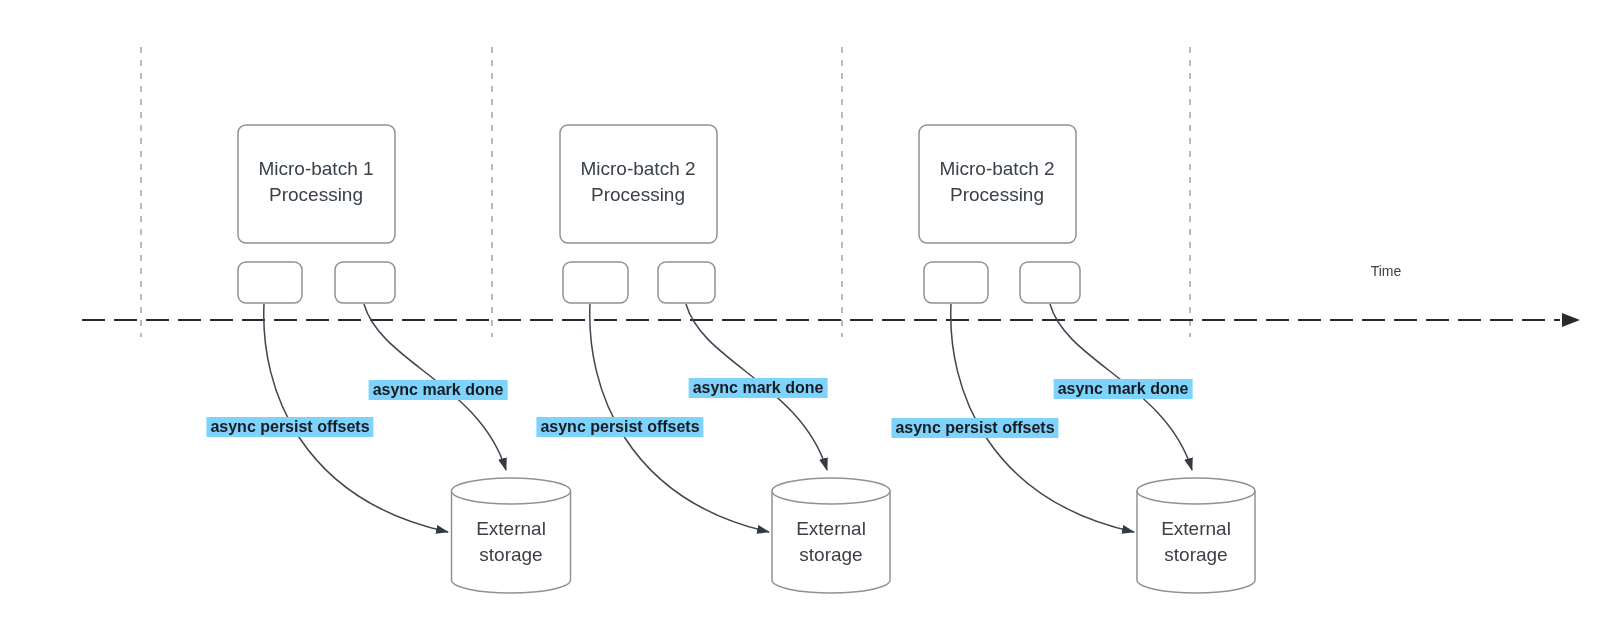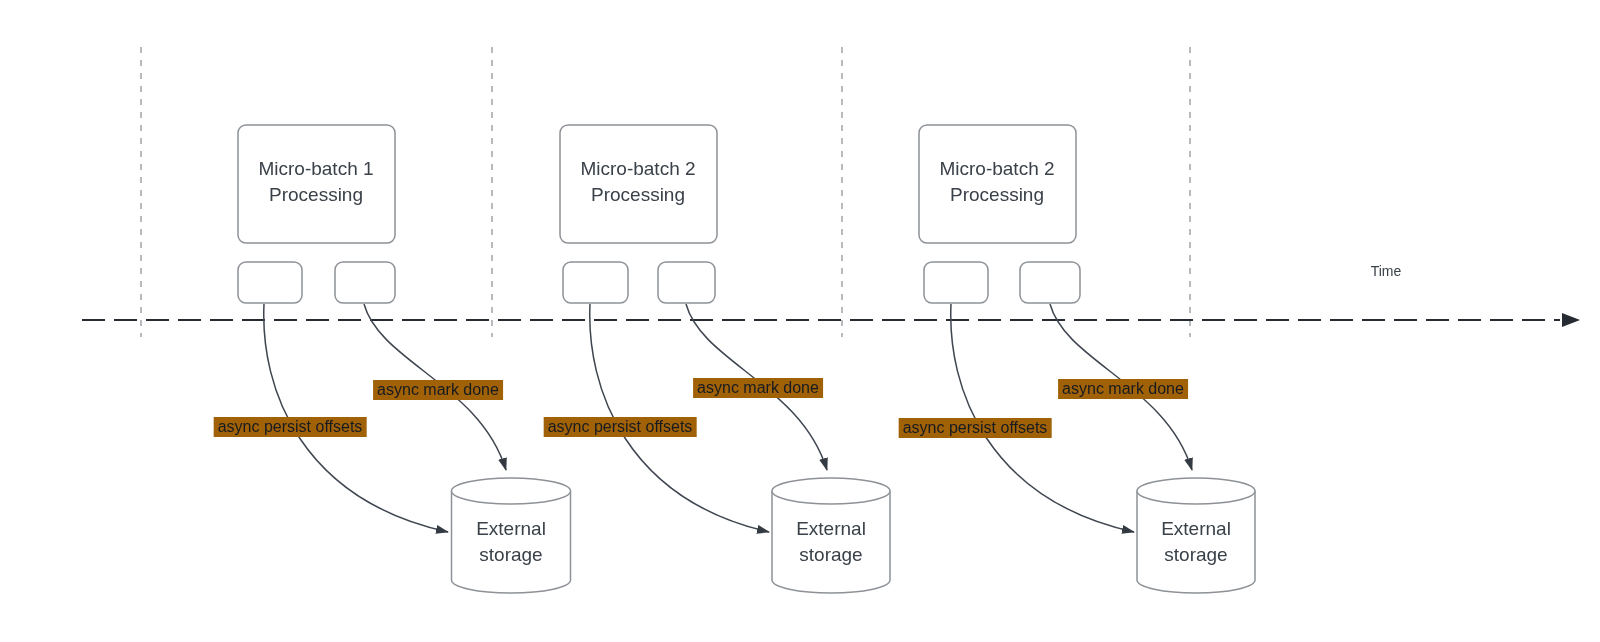--- a/index.html
+++ b/index.html
@@ -17,22 +17,22 @@
   .timeline{ stroke:#262b31; stroke-width:2; stroke-dasharray:23 9; fill:none; }
 
   .txt {
     position:absolute; transform:translate(-50%,-50%);
     text-align:center; white-space:nowrap;
     color:#3a4149; font-size:19px; line-height:26px; font-weight:400;
   }
   .time-txt { font-size:14px; line-height:24px; }
   .lbl {
     position:absolute; transform:translate(-50%,-50%);
-    white-space:nowrap; background:#a16207; padding:1px 4px;
-    color:#171b21; font-size:16px; font-weight:400; line-height:18px;
+    white-space:nowrap; background:#7dd3fc; padding:1px 4px;
+    color:#171b21; font-size:16px; font-weight:700; line-height:18px;
   }
 </style>
 </head>
 <body>
 
 <div class="canvas">
 
   <svg width="1600" height="642" viewBox="0 0 1600 642">
     <defs>
       <marker id="ah" markerUnits="userSpaceOnUse" markerWidth="16" markerHeight="12" refX="12" refY="4.5" orient="auto">

